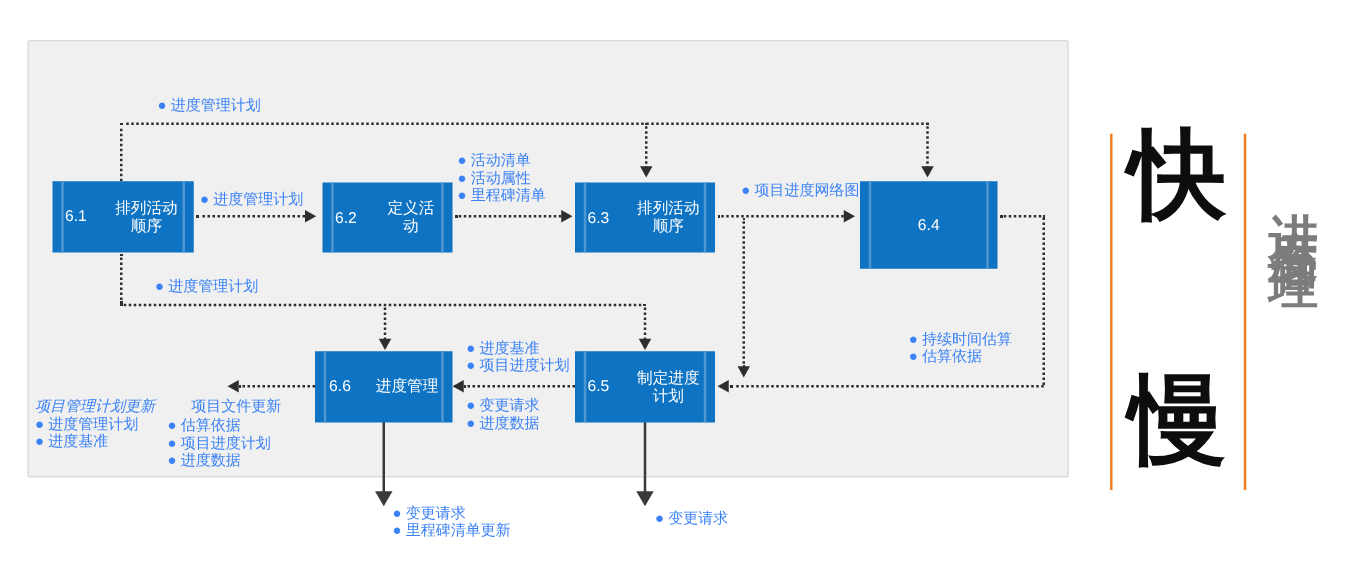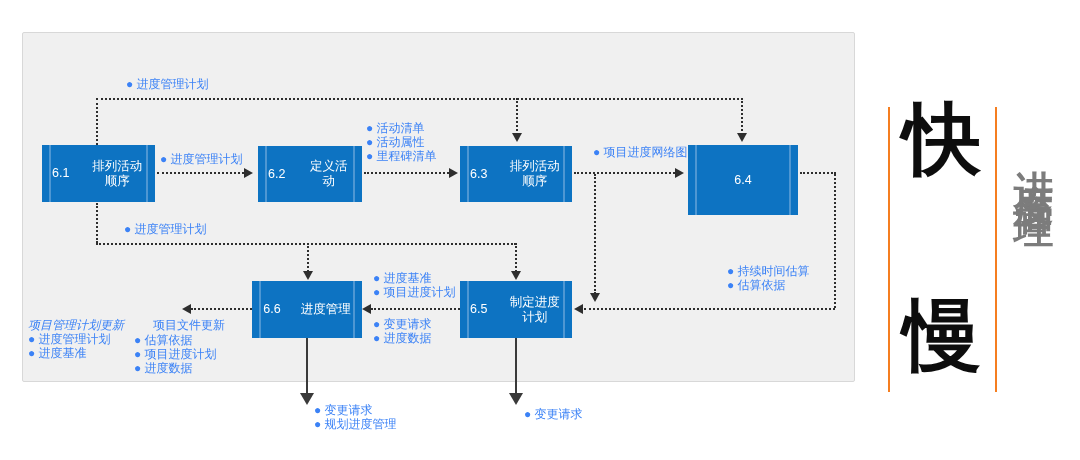--- a/index.html
+++ b/index.html
@@ -146,21 +146,21 @@
     </div>
   <div class="lbl" style="left:130px;top:318px;margin-left:23px;">项目文件更新</div>
   <div class="lbl" style="left:134px;top:333px;">
       <div class="li">● 估算依据</div>
       <div class="li">● 项目进度计划</div>
       <div class="li">● 进度数据</div>
     </div>
 
   <div class="lbl" style="left:314px;top:403px;">
       <div class="li">● 变更请求</div>
-      <div class="li">● 规划进度管理</div>
+      <div class="li">● 里程碑清单更新</div>
     </div>
   <div class="lbl" style="left:524px;top:407px;">
       <div class="li">● 变更请求</div>
     </div>
 
   <div class="orule" style="left:888px;"></div>
   <div class="orule" style="left:995px;"></div>
   <div class="big-char" style="top:100px;">快</div>
   <div class="big-char" style="top:296px;">慢</div>
   <div class="vtitle">进度管理</div>

